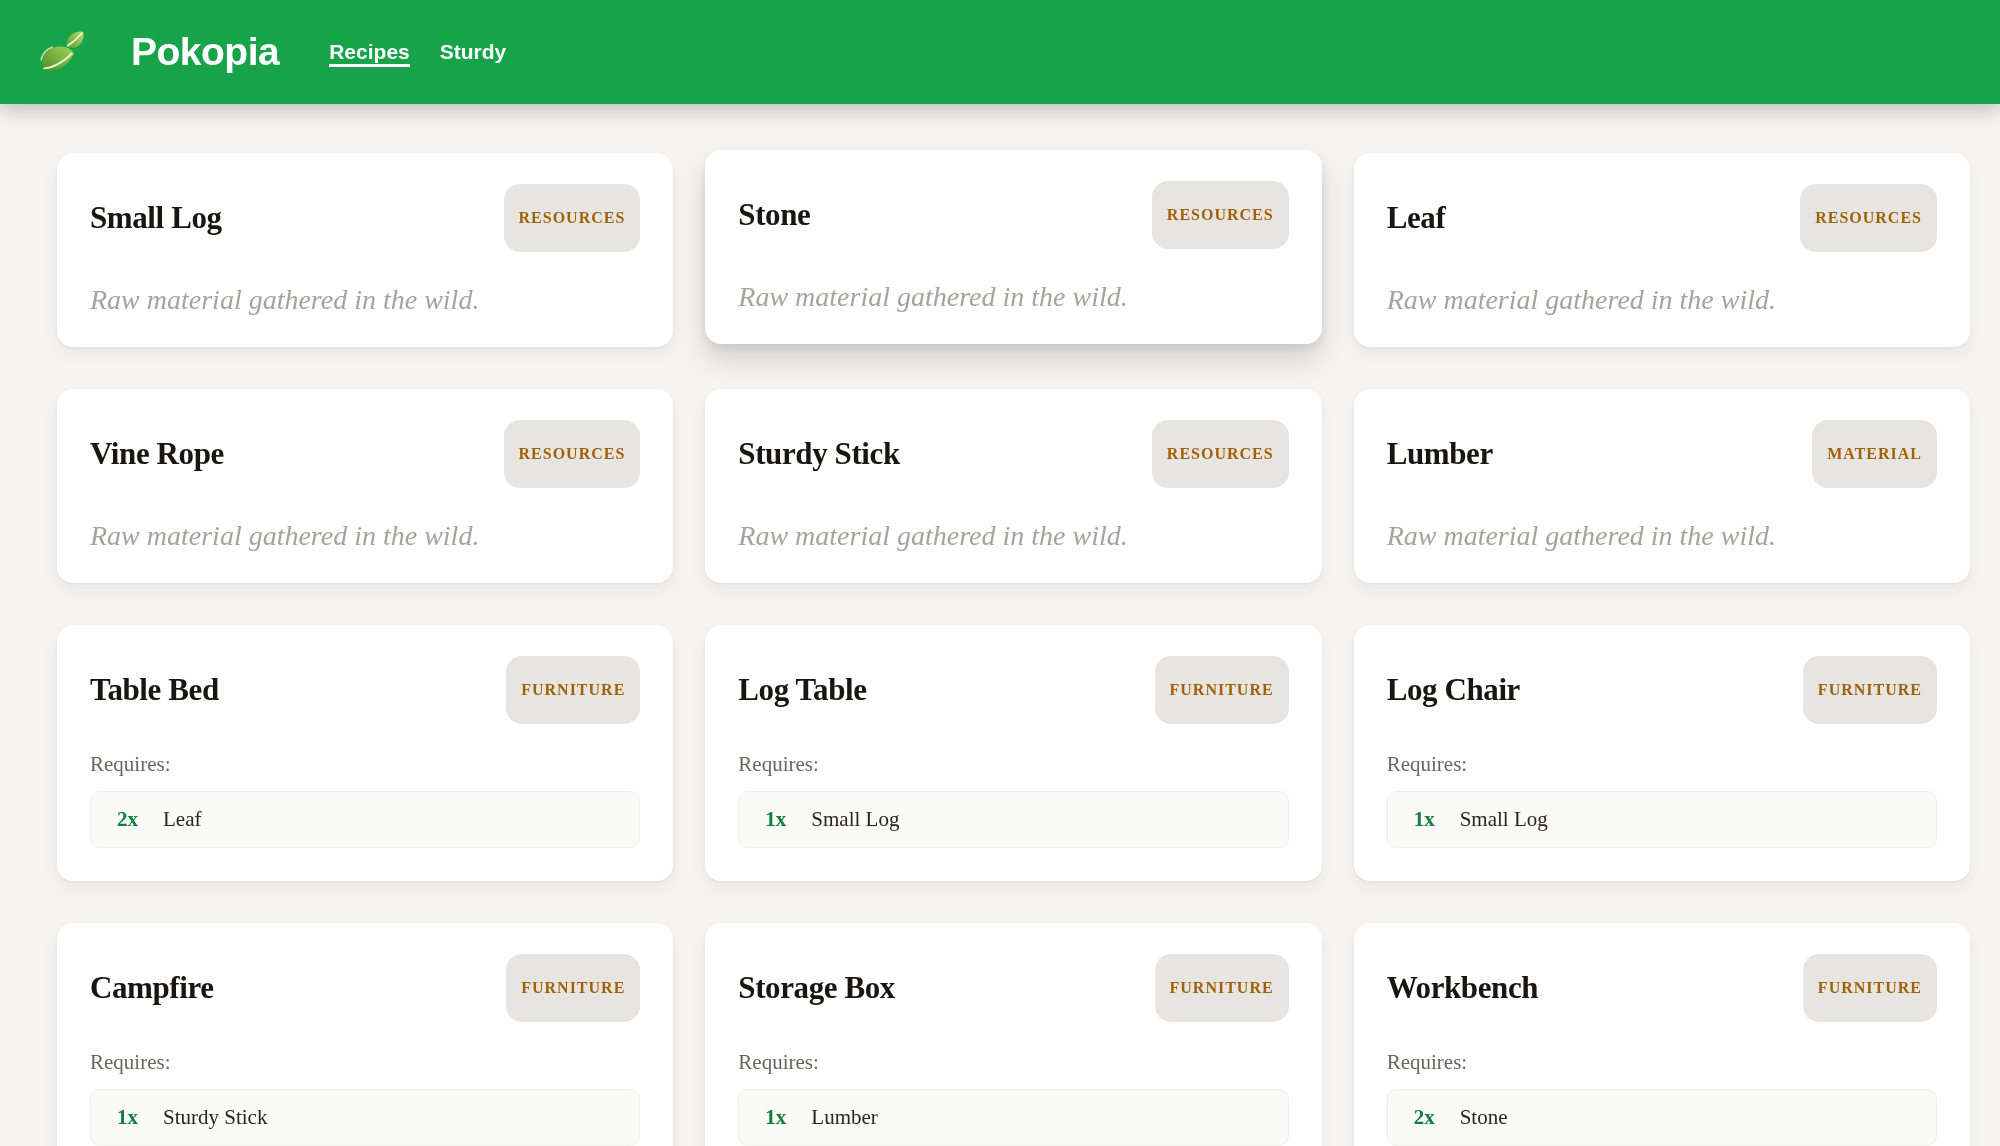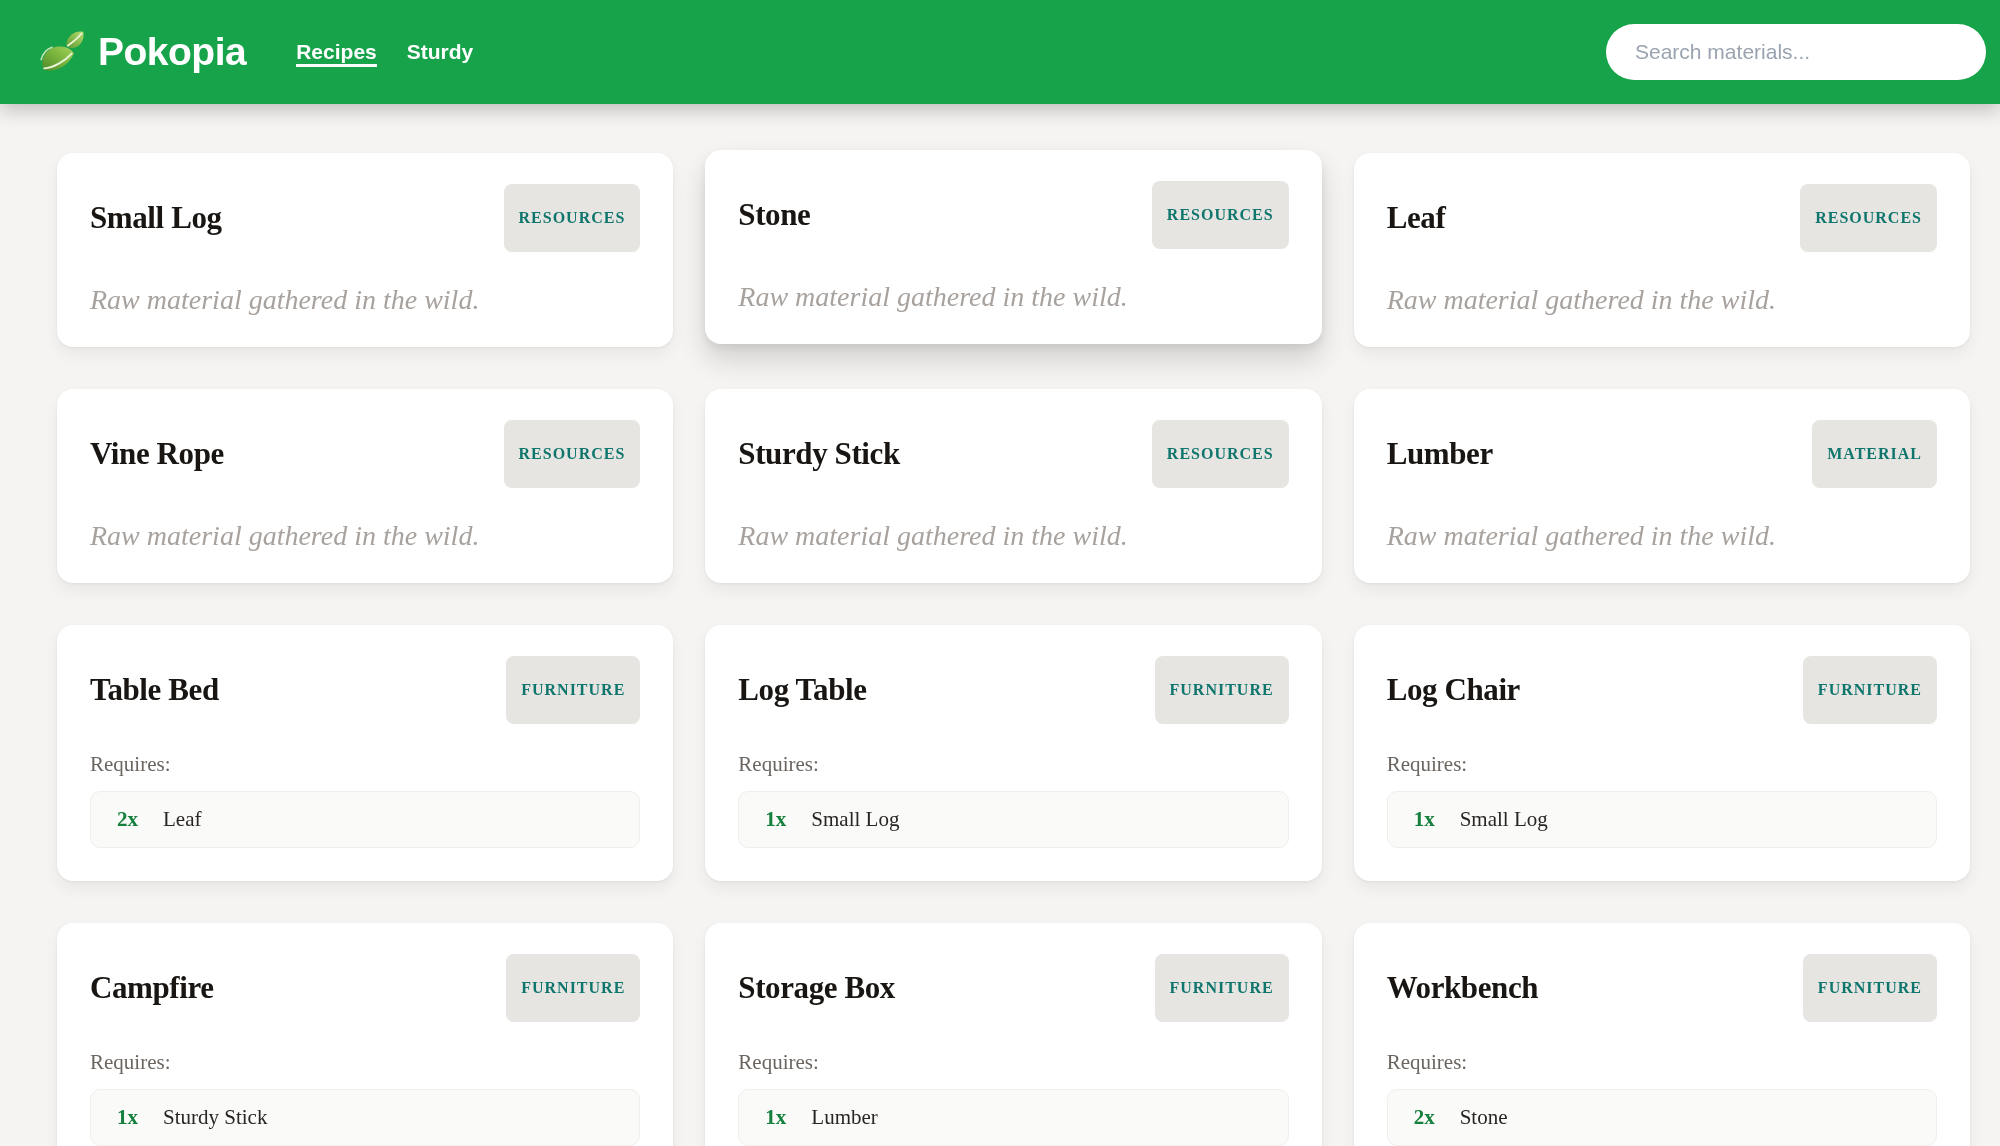--- a/index.html
+++ b/index.html
@@ -21,20 +21,21 @@
     position: relative;
     z-index: 5;
   }
   .brand { display: flex; align-items: center; gap: 10px; }
   .brand-icon { width: 50px; height: 50px; display: block; }
   .brand-name {
     color: #ffffff;
     font-size: 39px;
     font-weight: 800;
     letter-spacing: -0.5px;
+    margin-left: 33px;
   }
   .nav { display: flex; align-items: center; gap: 30px; margin-left: 50px; margin-top: 2px; }
   .nav-link {
     color: #ffffff;
     font-size: 21px;
     font-weight: 700;
     text-decoration: none;
     border-bottom: 3px solid transparent;
     cursor: pointer;
   }
@@ -84,27 +85,27 @@
   .card-title {
     font-size: 31px;
     font-weight: 700;
     color: #181512;
     letter-spacing: -0.4px;
     line-height: 38px;
     white-space: nowrap;
   }
   .badge {
     background: #e7e5e2;
-    color: #0f766e;
+    color: #a16207;
     font-size: 16px;
     font-weight: 700;
     letter-spacing: 1px;
     text-transform: uppercase;
     padding: 25px 15px;
-    border-radius: 8px;
+    border-radius: 16px;
     white-space: nowrap;
     flex: none;
   }
   .card-desc {
     margin-top: 34px;
     font-size: 28px;
     font-style: italic;
     color: #a8a29e;
     line-height: 28px;
   }
@@ -158,21 +159,20 @@
       <path d="M36 22 C38 10 48 4 58 6 C60 16 54 26 44 27 C40 27 37 25 36 22 Z" fill="url(#lg2)"></path>
       <path d="M38 24 C44 20 52 13 56 8" stroke="#eef7dd" stroke-width="2" fill="none" stroke-linecap="round"></path>
       <path d="M4 42 C6 34 12 28 18 26" stroke="#dff0c8" stroke-width="2" fill="none" stroke-linecap="round" opacity="0.85"></path>
     </svg>
     <span class="brand-name">Pokopia</span>
   </div>
   <nav class="nav">
     <a class="nav-link active">Recipes</a>
     <a class="nav-link">Sturdy</a>
   </nav>
-  <input class="search-input" type="text" placeholder="Search materials..." style="">
 </header>
 
 <main class="content">
     <section class="card">
     <div class="card-head">
       <h2 class="card-title">Small Log</h2>
       <span class="badge">RESOURCES</span>
     </div>
     <p class="card-desc">Raw material gathered in the wild.</p>
 

